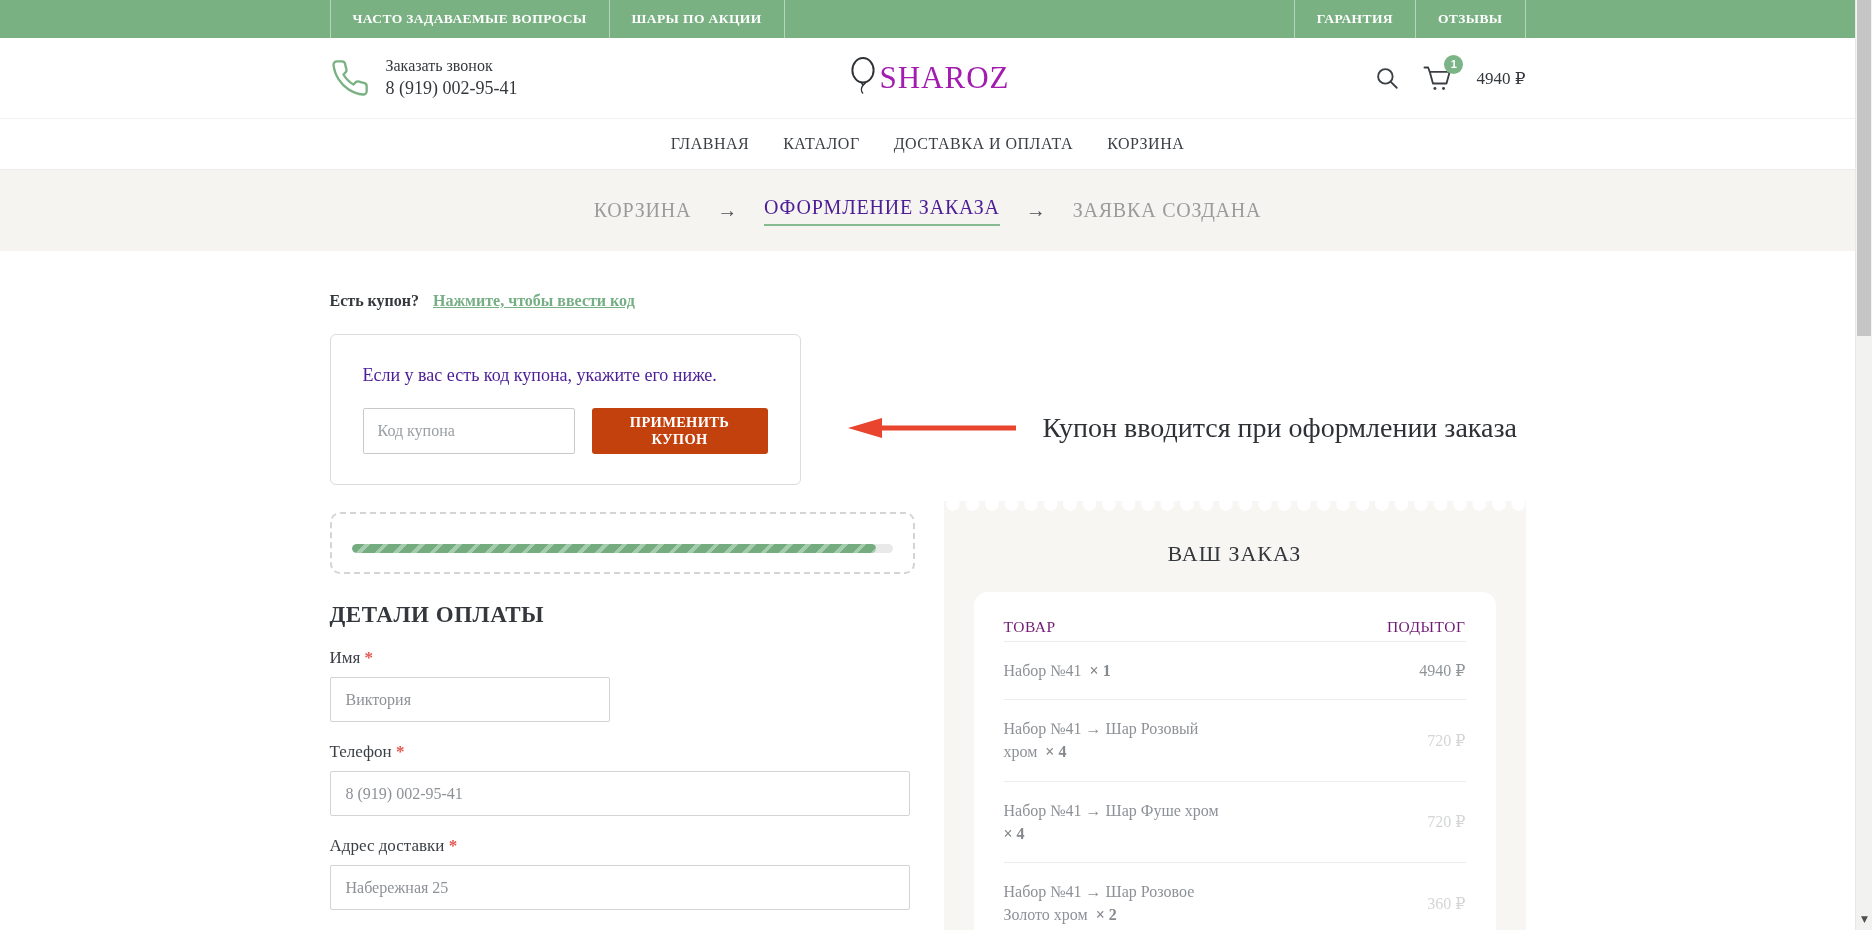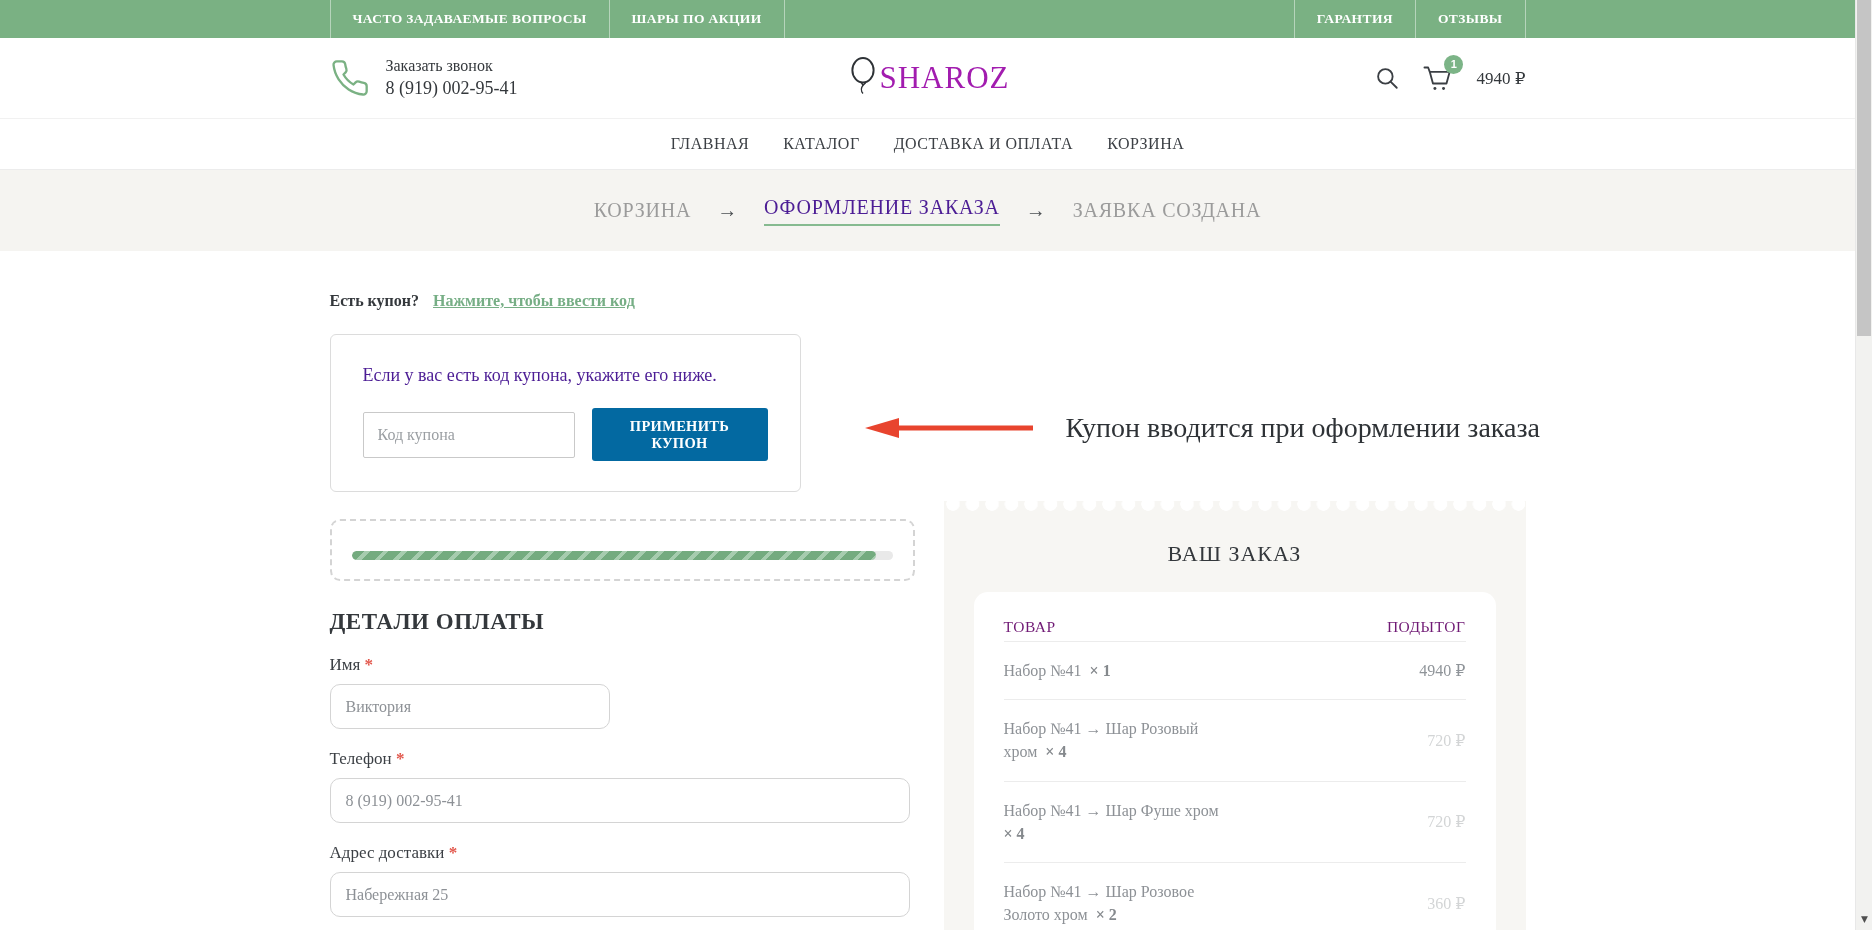--- a/index.html
+++ b/index.html
@@ -58,43 +58,43 @@
   .coupon-q a { color:#76ae85; text-decoration:underline; margin-left:10px; cursor:pointer; }
 
   .coupon-box { margin-top:24px; border:1px solid #dcdcdc; border-radius:6px;
     padding:30px 32px; width:471px; }
   .coupon-hint { color:#4c1d95; font-size:18px; }
   .coupon-row { display:flex; margin-top:22px; align-items:center; }
   .coupon-input { width:212px; height:46px; border:1px solid #c9c9c9; border-radius:2px;
     padding:0 14px; font-size:16px; color:#6d7175;
     font-family:"Liberation Serif","DejaVu Serif",serif; }
   .coupon-input::placeholder { color:#9a9ea2; }
-  .apply-btn { margin-left:17px; height:53px; padding:0 25px; background:#0369a1;
+  .apply-btn { margin-left:17px; height:46px; padding:0 25px; background:#c2410c;
     color:#fff; border:none; border-radius:3px; font-size:14.5px; font-weight:bold;
     letter-spacing:.3px; cursor:pointer;
     font-family:"Liberation Serif","DejaVu Serif",serif; }
 
-  .annotation { position:absolute; top:161px; left:531px; display:flex;
-    align-items:center; gap:30px; }
+  .annotation { position:absolute; top:161px; left:514px; display:flex;
+    align-items:center; gap:24px; }
   .annotation-text { font-size:28px; color:#2e3236; white-space:nowrap; }
 
   .gift-box { margin-top:27px; width:585px; border:2px dashed #d4d4d4; border-radius:10px;
     padding:17px 20px 19px; }
   .gift-text { font-size:15px; color:#9c9fa3; }
   .gift-amount { color:#76ae85; font-weight:bold; }
   .gift-bar { margin-top:13px; height:9px; border-radius:5px; background:#e9e9e9; overflow:hidden; }
   .gift-fill { height:100%; border-radius:5px;
     background:repeating-linear-gradient(135deg,#74ab7f 0 9px,#a6ccae 9px 13px); }
 
   .billing-title { margin-top:28px; font-size:23px; letter-spacing:.5px; color:#34383c; }
   .field-label { margin-top:20px; font-size:17px; color:#3b3f44; }
   .field-label:first-of-type { margin-top:22px; }
   .req { color:#e2574c; font-weight:bold; }
   .field-input { display:block; margin-top:9px; height:45px; border:1px solid #d4d4d4;
-    border-radius:10px; padding:0 15px; font-size:16px; color:#8d9196; width:580px;
+    border-radius:2px; padding:0 15px; font-size:16px; color:#8d9196; width:580px;
     font-family:"Liberation Serif","DejaVu Serif",serif; }
   .field-input.short { width:280px; }
 
   
   .order-panel { position:relative; background:#f7f6f3; min-height:500px;
     padding:40px 30px 30px; }
   .order-panel::before { content:""; position:absolute; top:0; left:0; right:0; height:12px;
     background-image:radial-gradient(circle at 9px 3px,#fff 6.5px,rgba(255,255,255,0) 7px);
     background-size:19.5px 12px; }
   .order-title { text-align:center; font-size:22px; letter-spacing:1px; color:#34383c; }

